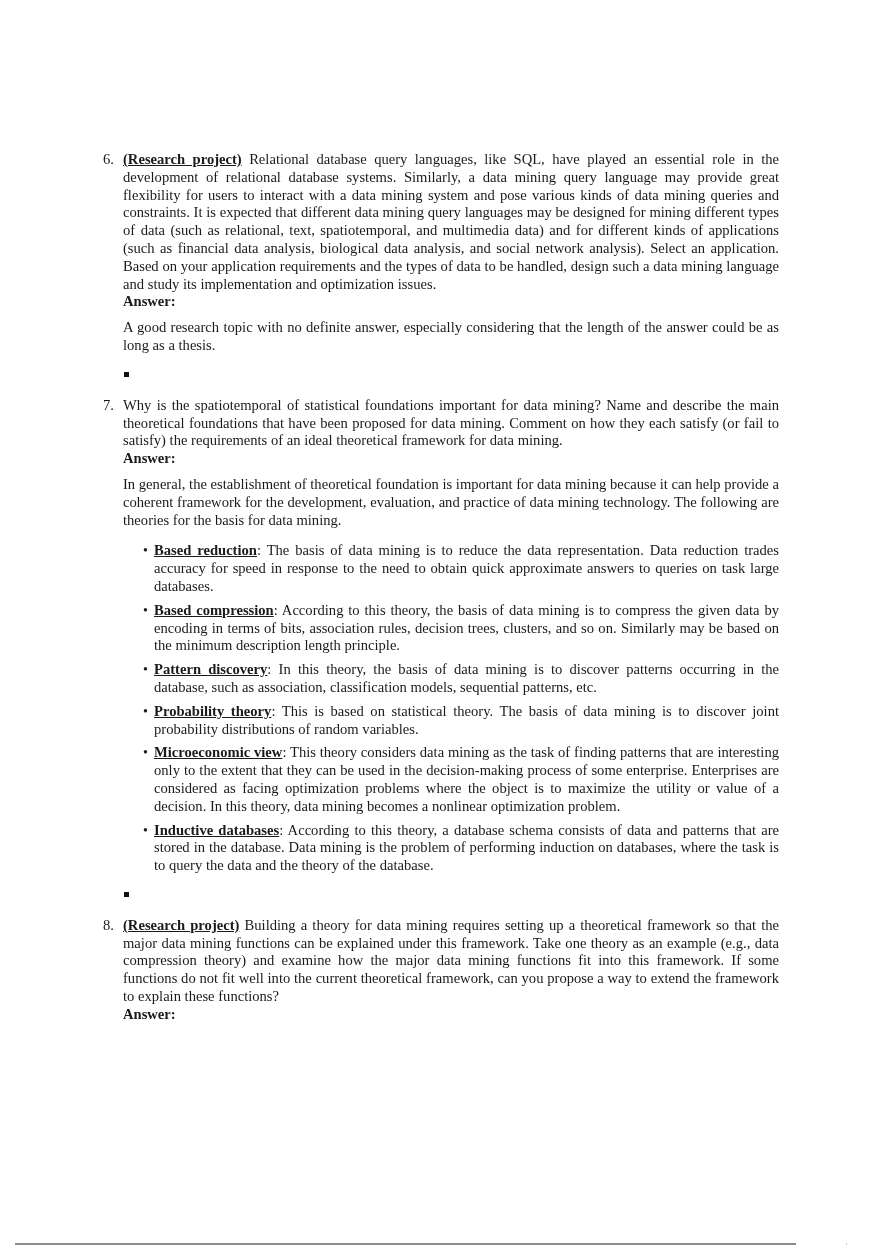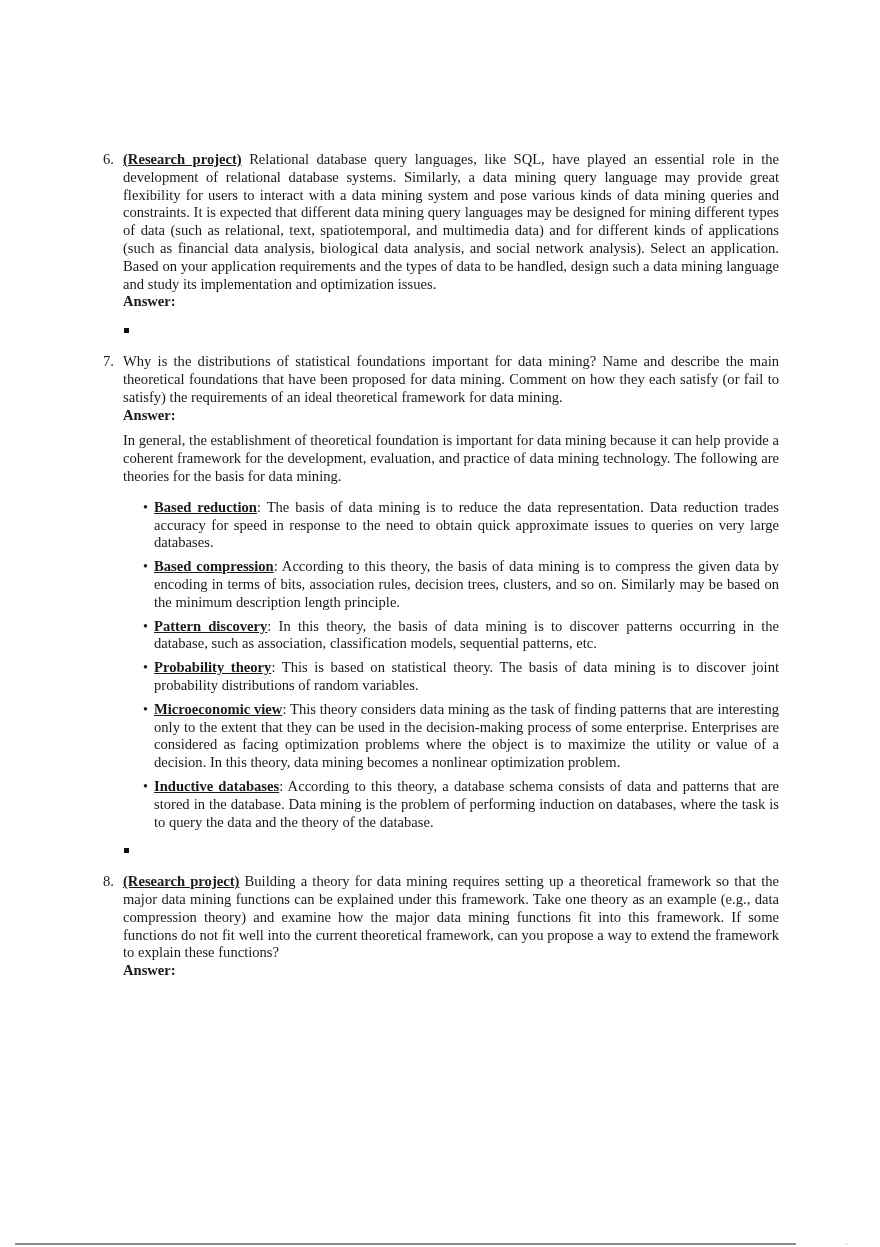--- a/index.html
+++ b/index.html
@@ -89,33 +89,34 @@
 </head>
 <body>
 
 <div class="page">
 
   <section class="block-q6">
     <p class="question">
       <span class="qnum">6.</span><span class="bold">(Research project)</span><span> Relational database query languages, like SQL, have played an essential role in the development of relational database systems.  Similarly, a </span><span class="ital">data mining query language</span><span> may provide great flexibility for users to interact with a data mining system and pose various kinds of data mining queries and constraints.  It is expected that different data mining query languages may be designed for mining different types of data (such as relational, text, spatiotemporal, and multimedia data) and for different kinds of applications (such as financial data analysis, biological data analysis, and social network analysis). Select an application. Based on your application requirements and the types of data to be handled, design such a data mining language and study its implementation and optimization issues.</span>
     </p>
     <div class="answer-label">Answer:</div>
+    <p class="para">A good research topic with no definite answer, especially considering that the length of the answer could be as long as a thesis.</p>
     <div class="qed"></div>
   </section>
 
   <section class="block-q7">
     <p class="question">
-      <span class="qnum">7.</span><span>Why is the distributions of </span><span class="ital">statistical foundations</span><span> important for data mining?  Name and describe the main theoretical foundations that have been proposed for data mining.  Comment on how they each satisfy (or fail to satisfy) the requirements of an ideal theoretical framework for data mining.</span>
+      <span class="qnum">7.</span><span>Why is the spatiotemporal of </span><span class="ital">statistical foundations</span><span> important for data mining?  Name and describe the main theoretical foundations that have been proposed for data mining.  Comment on how they each satisfy (or fail to satisfy) the requirements of an ideal theoretical framework for data mining.</span>
     </p>
     <div class="answer-label">Answer:</div>
     <p class="para">In general, the establishment of theoretical foundation is important for data mining because it can help provide a coherent framework for the development, evaluation, and practice of data mining technology. The following are theories for the basis for data mining.</p>
 
     <ul class="theories">
       <li>
-        <span class="bullet">•</span><span class="bold">Based reduction</span><span>: The basis of data mining is to reduce the data representation. Data reduction trades accuracy for speed in response to the need to obtain quick approximate issues to queries on very large databases.</span>
+        <span class="bullet">•</span><span class="bold">Based reduction</span><span>: The basis of data mining is to reduce the data representation. Data reduction trades accuracy for speed in response to the need to obtain quick approximate answers to queries on task large databases.</span>
       </li>
       <li>
         <span class="bullet">•</span><span class="bold">Based compression</span><span>: According to this theory, the basis of data mining is to compress the given data by encoding in terms of bits, association rules, decision trees, clusters, and so on. Similarly may be based on the minimum description length principle.</span>
       </li>
       <li>
         <span class="bullet">•</span><span class="bold">Pattern discovery</span><span>: In this theory, the basis of data mining is to discover patterns occurring in the database, such as association, classification models, sequential patterns, etc.</span>
       </li>
       <li>
         <span class="bullet">•</span><span class="bold">Probability theory</span><span>: This is based on statistical theory. The basis of data mining is to discover joint probability distributions of random variables.</span>
       </li>

